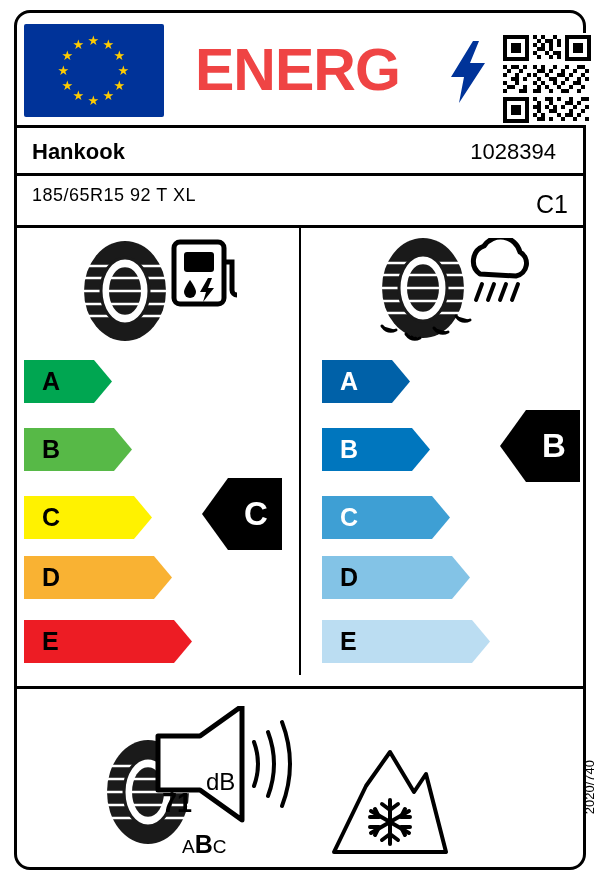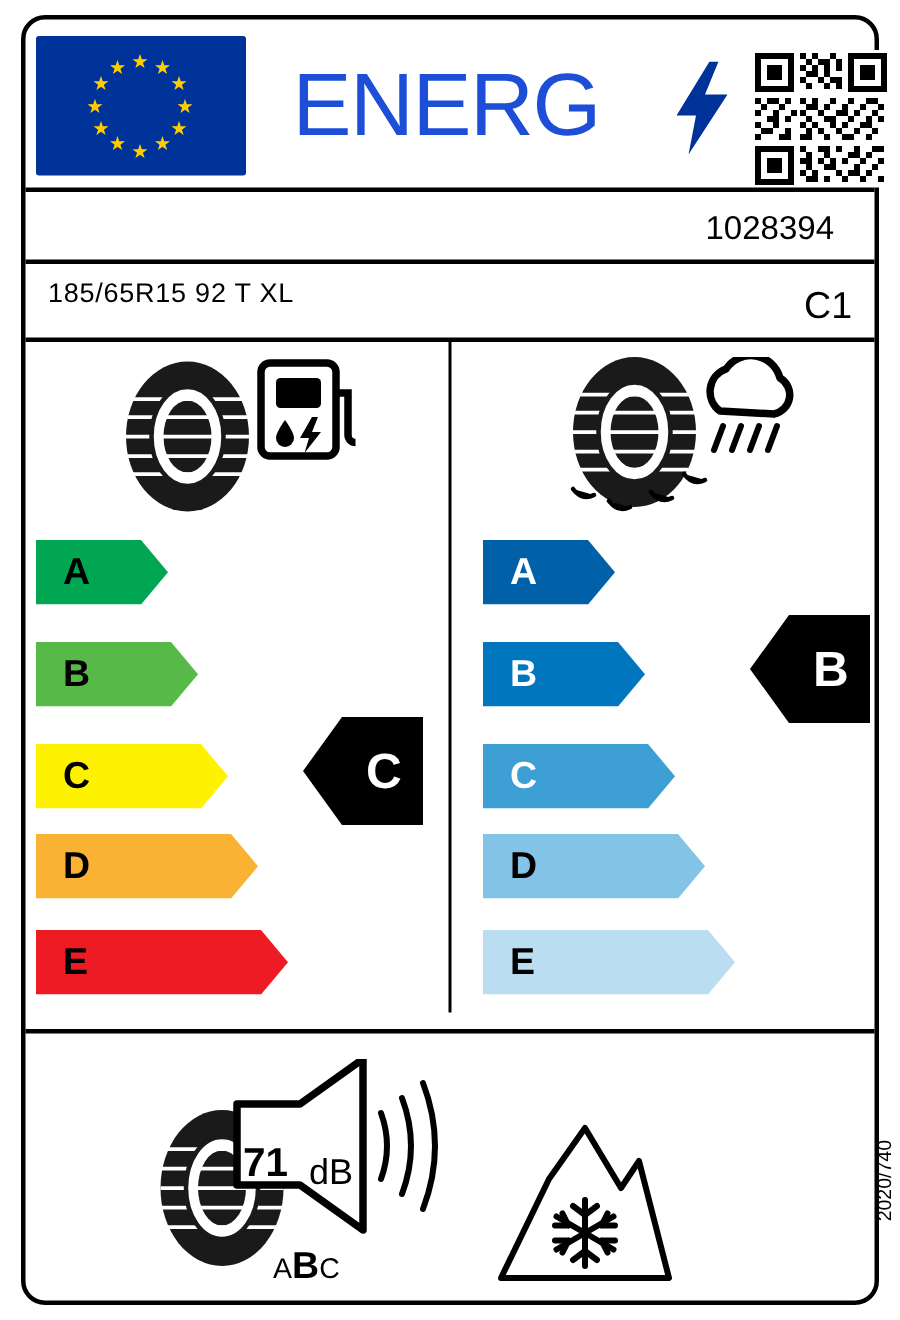--- a/index.html
+++ b/index.html
@@ -39,23 +39,23 @@
   .star {
     position: absolute;
     color: #FFCC00;
     font-size: 13px;
     line-height: 13px;
   }
   .energy-word {
     position: absolute;
     left: 178px; top: 26px;
     font-size: 59px;
-    font-weight: normal;
+    font-weight: bold;
     letter-spacing: -1px;
-    color: #1d4ed8;
+    color: #ef4444;
     line-height: 62px;
   }
   .bolt {
     position: absolute;
     left: 434px; top: 28px;
     width: 34px; height: 62px;
   }
   .qr {
     position: absolute;
     left: 484px; top: 20px;
@@ -145,20 +145,21 @@
     color: #fff;
     line-height: 72px;
   }
 
   
   .noise-db {
     position: absolute;
     font-weight: bold;
     font-size: 27px;
     color: #000;
+    margin-top: 28px;
   }
   .noise-unit {
     position: absolute;
     font-size: 24px;
     color: #000;
   }
   .abc {
     position: absolute;
     font-size: 19px;
     color: #000;
@@ -310,20 +311,21 @@
           <rect x="24" y="42" width="2" height="2"></rect>
           <rect x="30" y="42" width="2" height="2"></rect>
           <rect x="36" y="42" width="2" height="2"></rect>
           <rect x="42" y="42" width="2" height="2"></rect>
       </g>
     </svg>
   </div>
 
   <div class="hline" style="top:125px;"></div>
 
+  <div class="brand">Hankook</div>
   <div class="serial">1028394</div>
   <div class="hline" style="top:173px;"></div>
 
   <div class="tire-size">185/65R15 92 T XL</div>
   <div class="class-code">C1</div>
   <div class="hline" style="top:225px;"></div>
 
   <div class="vline"></div>
 
   <svg class="pictos" style="left:78px; top:238px;" width="160" height="106" viewBox="0 0 160 106">

